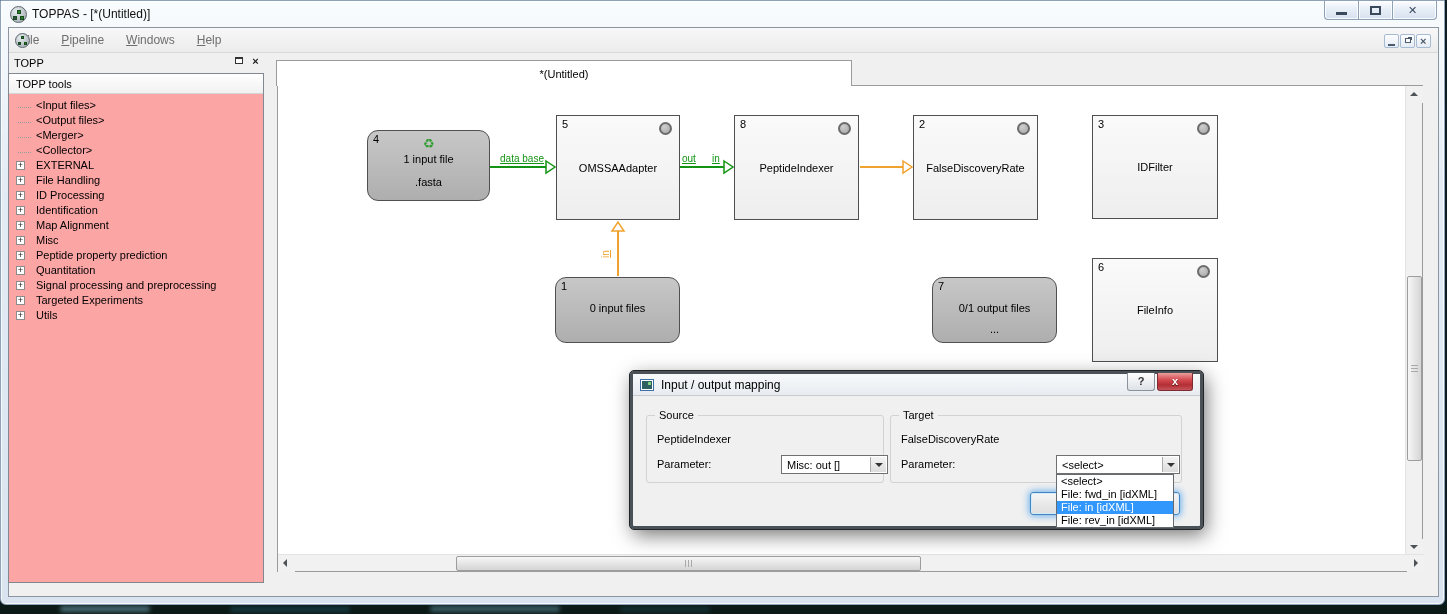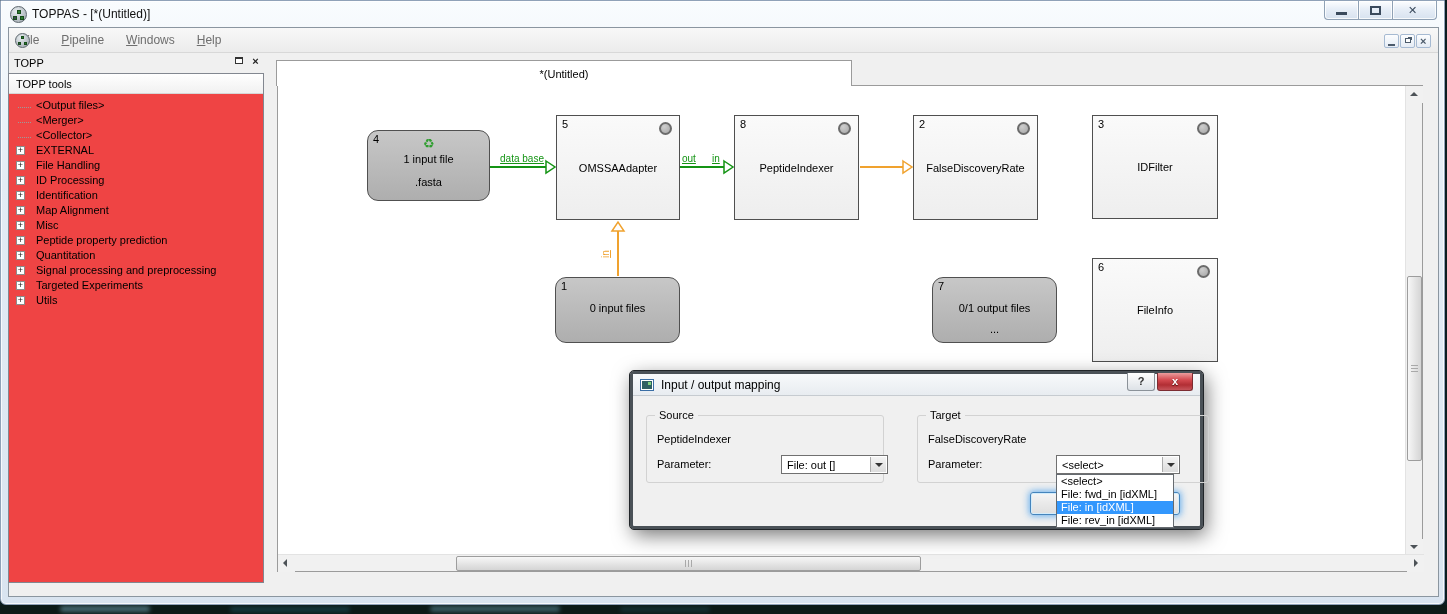--- a/index.html
+++ b/index.html
@@ -53,21 +53,21 @@
   .mdi-min b { position:absolute; left:3px; top:9px; width:7px; height:2px; background:#4c5b6b; }
   .mdi-rest b { position:absolute; left:4px; top:3px; width:6px; height:5px; border:1px solid #4c5b6b; background:#fff; box-shadow:2px -2px 0 -1px #4c5b6b; }
   .mdi-close b { position:absolute; left:3px; top:0px; color:#4c5b6b; font-size:11px; font-style:normal; }
 
   
   .dock-title { position:absolute; left:14px; top:57px; font-size:11px; color:#000; }
   .dock-btn { position:absolute; width:13px; height:13px; top:55px; }
   .dock-float { left:233px; } .dock-float b { position:absolute; left:2px; top:2px; width:8px; height:7px; border:1px solid #333; border-top:2px solid #333; background:#fff; }
   .dock-close { left:249px; font-size:11px; font-weight:bold; color:#222; text-align:center; line-height:13px; }
 
-  .treebox { position:absolute; left:8px; top:73px; width:256px; height:510px; background:#ef4444; border:1px solid #828790; }
+  .treebox { position:absolute; left:8px; top:73px; width:256px; height:510px; background:#fca5a5; border:1px solid #828790; }
   .tree-header { height:20px; background:linear-gradient(#ffffff,#f1f1f1); border-bottom:1px solid #d6d6d6;
     font-size:11px; color:#000; padding:4px 0 0 7px; }
   .tree-items { padding-top:5px; }
   .tree-row { position:relative; height:15px; font-size:11px; color:#000; padding-left:27px; white-space:nowrap; }
   .tree-row .dots { position:absolute; left:9px; top:8px; width:13px; border-top:1px dotted #9b9b9b; }
   .tree-row .expander { position:absolute; left:7px; top:2px; width:9px; height:9px; border:1px solid #8c8c8c;
     background:#fff; font-size:9px; line-height:7px; text-align:center; color:#222; }
 
   
   .tab { position:absolute; left:276px; top:60px; width:576px; height:26px; background:#fff;
@@ -120,21 +120,21 @@
   .dlg-icon b i { position:absolute; right:1px; top:1px; width:3px; height:3px; background:#7ed07e; }
   .dlg-title-text { position:absolute; left:28px; top:4px; font-size:12px; color:#000; }
   .dlg-help { position:absolute; top:-1px; right:45px; width:28px; height:18px; border:1px solid #8b9299; border-top:none;
     border-radius:0 0 3px 3px; background:linear-gradient(#fefefe,#dde2e7); text-align:center; font-size:11px; font-weight:bold; color:#333; line-height:17px; }
   .dlg-close { position:absolute; top:-1px; right:7px; width:36px; height:18px; border:1px solid #7c2c31; border-top:none;
     border-radius:0 0 3px 3px; background:linear-gradient(#ec9d9d,#d44a50 40%,#b22e34 70%,#c6555b);
     color:#fff; font-size:11px; font-weight:bold; text-align:center; line-height:16px; text-shadow:0 1px 1px #5a1216; }
 
   .group { position:absolute; top:41px; height:68px; border:1px solid #d2d2d2; border-radius:3px;padding-left:28px; }
   .group-src { left:13px; width:238px; }
-  .group-tgt { left:257px; width:292px;margin-left:27px; }
+  .group-tgt { left:257px; width:292px; }
   .legend { position:absolute; top:-7px; left:8px; background:#f0f0f0; padding:0 4px; font-size:11px; color:#000; }
   .tool-name { position:absolute; left:10px; top:17px; font-size:11px; color:#000; }
   .param-label { position:absolute; left:10px; top:42px; font-size:11px; color:#000; }
 
   .combo { position:absolute; height:19px; border:1px solid #707070; background:#fff; font-size:11px; padding:3px 0 0 5px; color:#000; }
   .combo-src { left:148px; top:81px; width:107px; }
   .combo-tgt { left:423px; top:81px; width:124px; }
   .combo-arrow { position:absolute; right:1px; top:1px; width:16px; height:15px;
     background:linear-gradient(#f4f4f4,#dcdcdc); border-left:1px solid #ababab; }
   .combo-arrow .tri { left:4px; top:6px; border-top-color:#333; border-bottom:none; }
@@ -213,20 +213,21 @@
 
   <div class="dock-title">TOPP</div>
   <div class="dock-btn dock-float">
       <b></b>
     </div>
   <div class="dock-btn dock-close">×</div>
 
   <div class="treebox">
     <div class="tree-header">TOPP tools</div>
     <div class="tree-items">
+      <div class="tree-row"><span class="dots"></span><span>&lt;Input files&gt;</span></div>
       <div class="tree-row"><span class="dots"></span><span>&lt;Output files&gt;</span></div>
       <div class="tree-row"><span class="dots"></span><span>&lt;Merger&gt;</span></div>
       <div class="tree-row"><span class="dots"></span><span>&lt;Collector&gt;</span></div>
       <div class="tree-row"><span class="expander">+</span><span>EXTERNAL</span></div>
       <div class="tree-row"><span class="expander">+</span><span>File Handling</span></div>
       <div class="tree-row"><span class="expander">+</span><span>ID Processing</span></div>
       <div class="tree-row"><span class="expander">+</span><span>Identification</span></div>
       <div class="tree-row"><span class="expander">+</span><span>Map Alignment</span></div>
       <div class="tree-row"><span class="expander">+</span><span>Misc</span></div>
       <div class="tree-row"><span class="expander">+</span><span>Peptide property prediction</span></div>
@@ -341,21 +342,21 @@
       <div class="dlg-help">?</div>
       <div class="dlg-close">x</div>
     </div>
 
     <div class="group group-src">
       <span class="legend">Source</span>
       <span class="tool-name">PeptideIndexer</span>
       <span class="param-label">Parameter:</span>
     </div>
     <div class="combo combo-src">
-      <span>File: out []</span>
+      <span>Misc: out []</span>
       <span class="combo-arrow">
           <span class="tri"></span>
         </span>
     </div>
 
     <div class="group group-tgt">
       <span class="legend">Target</span>
       <span class="tool-name">FalseDiscoveryRate</span>
       <span class="param-label">Parameter:</span>
     </div>

